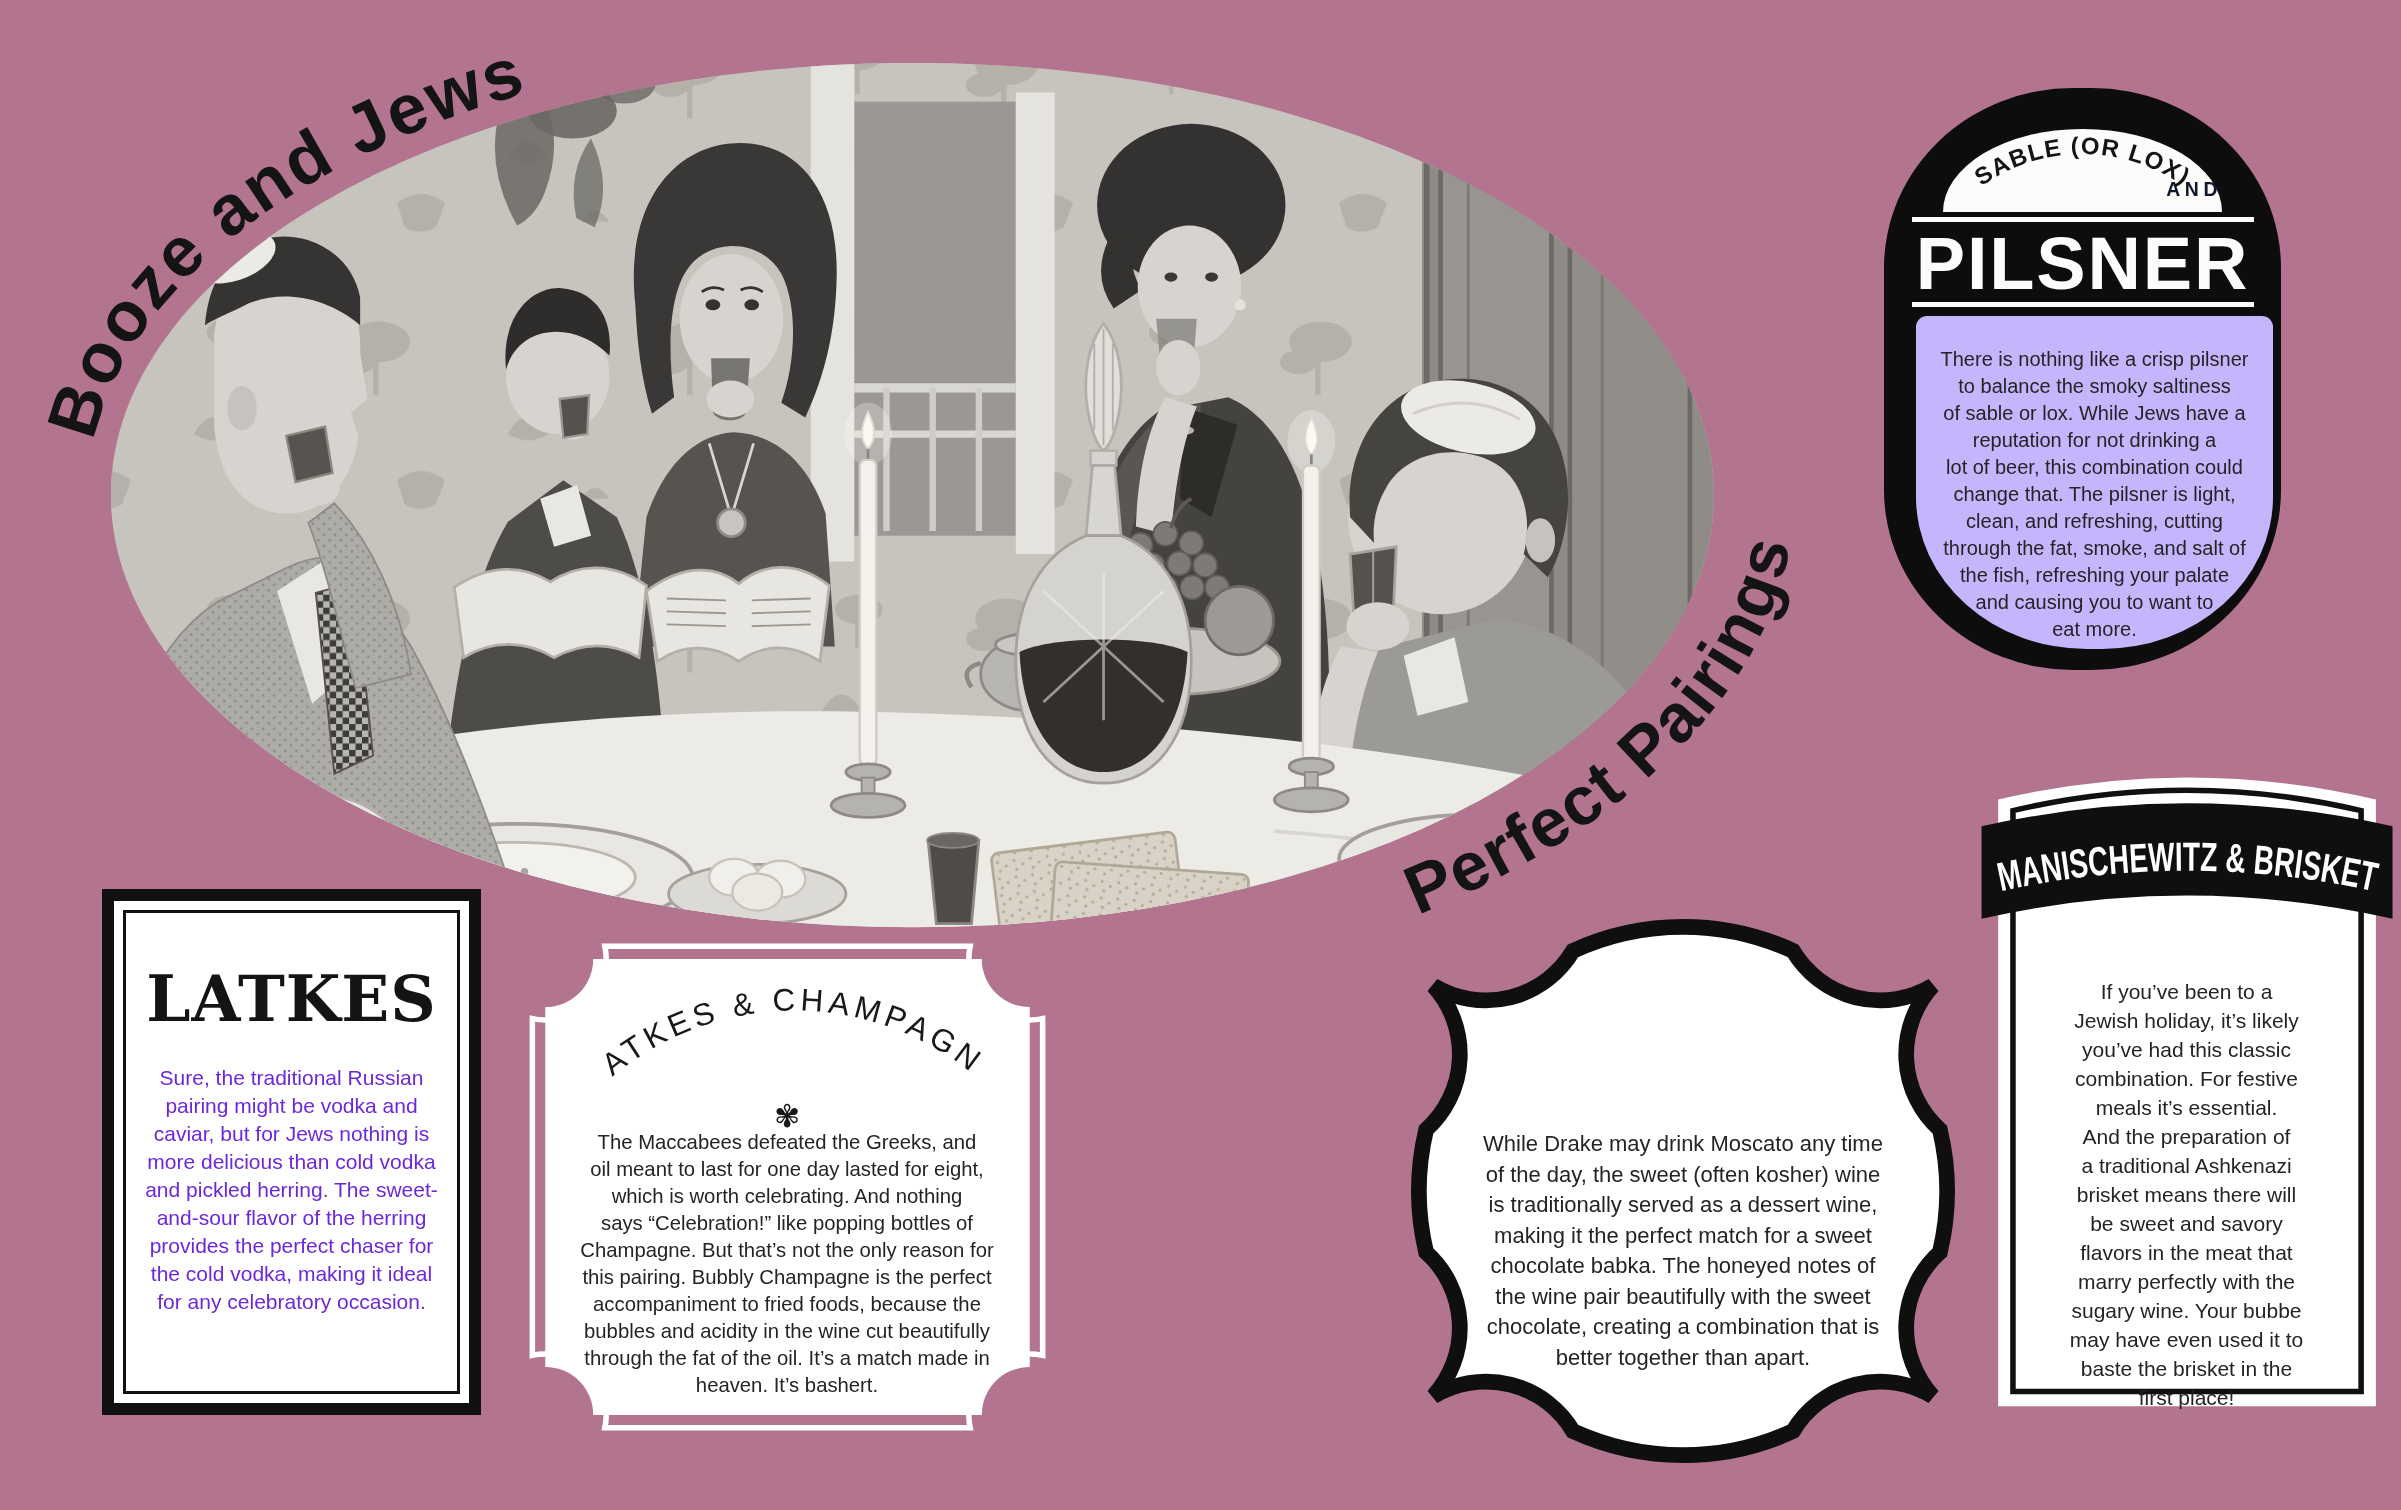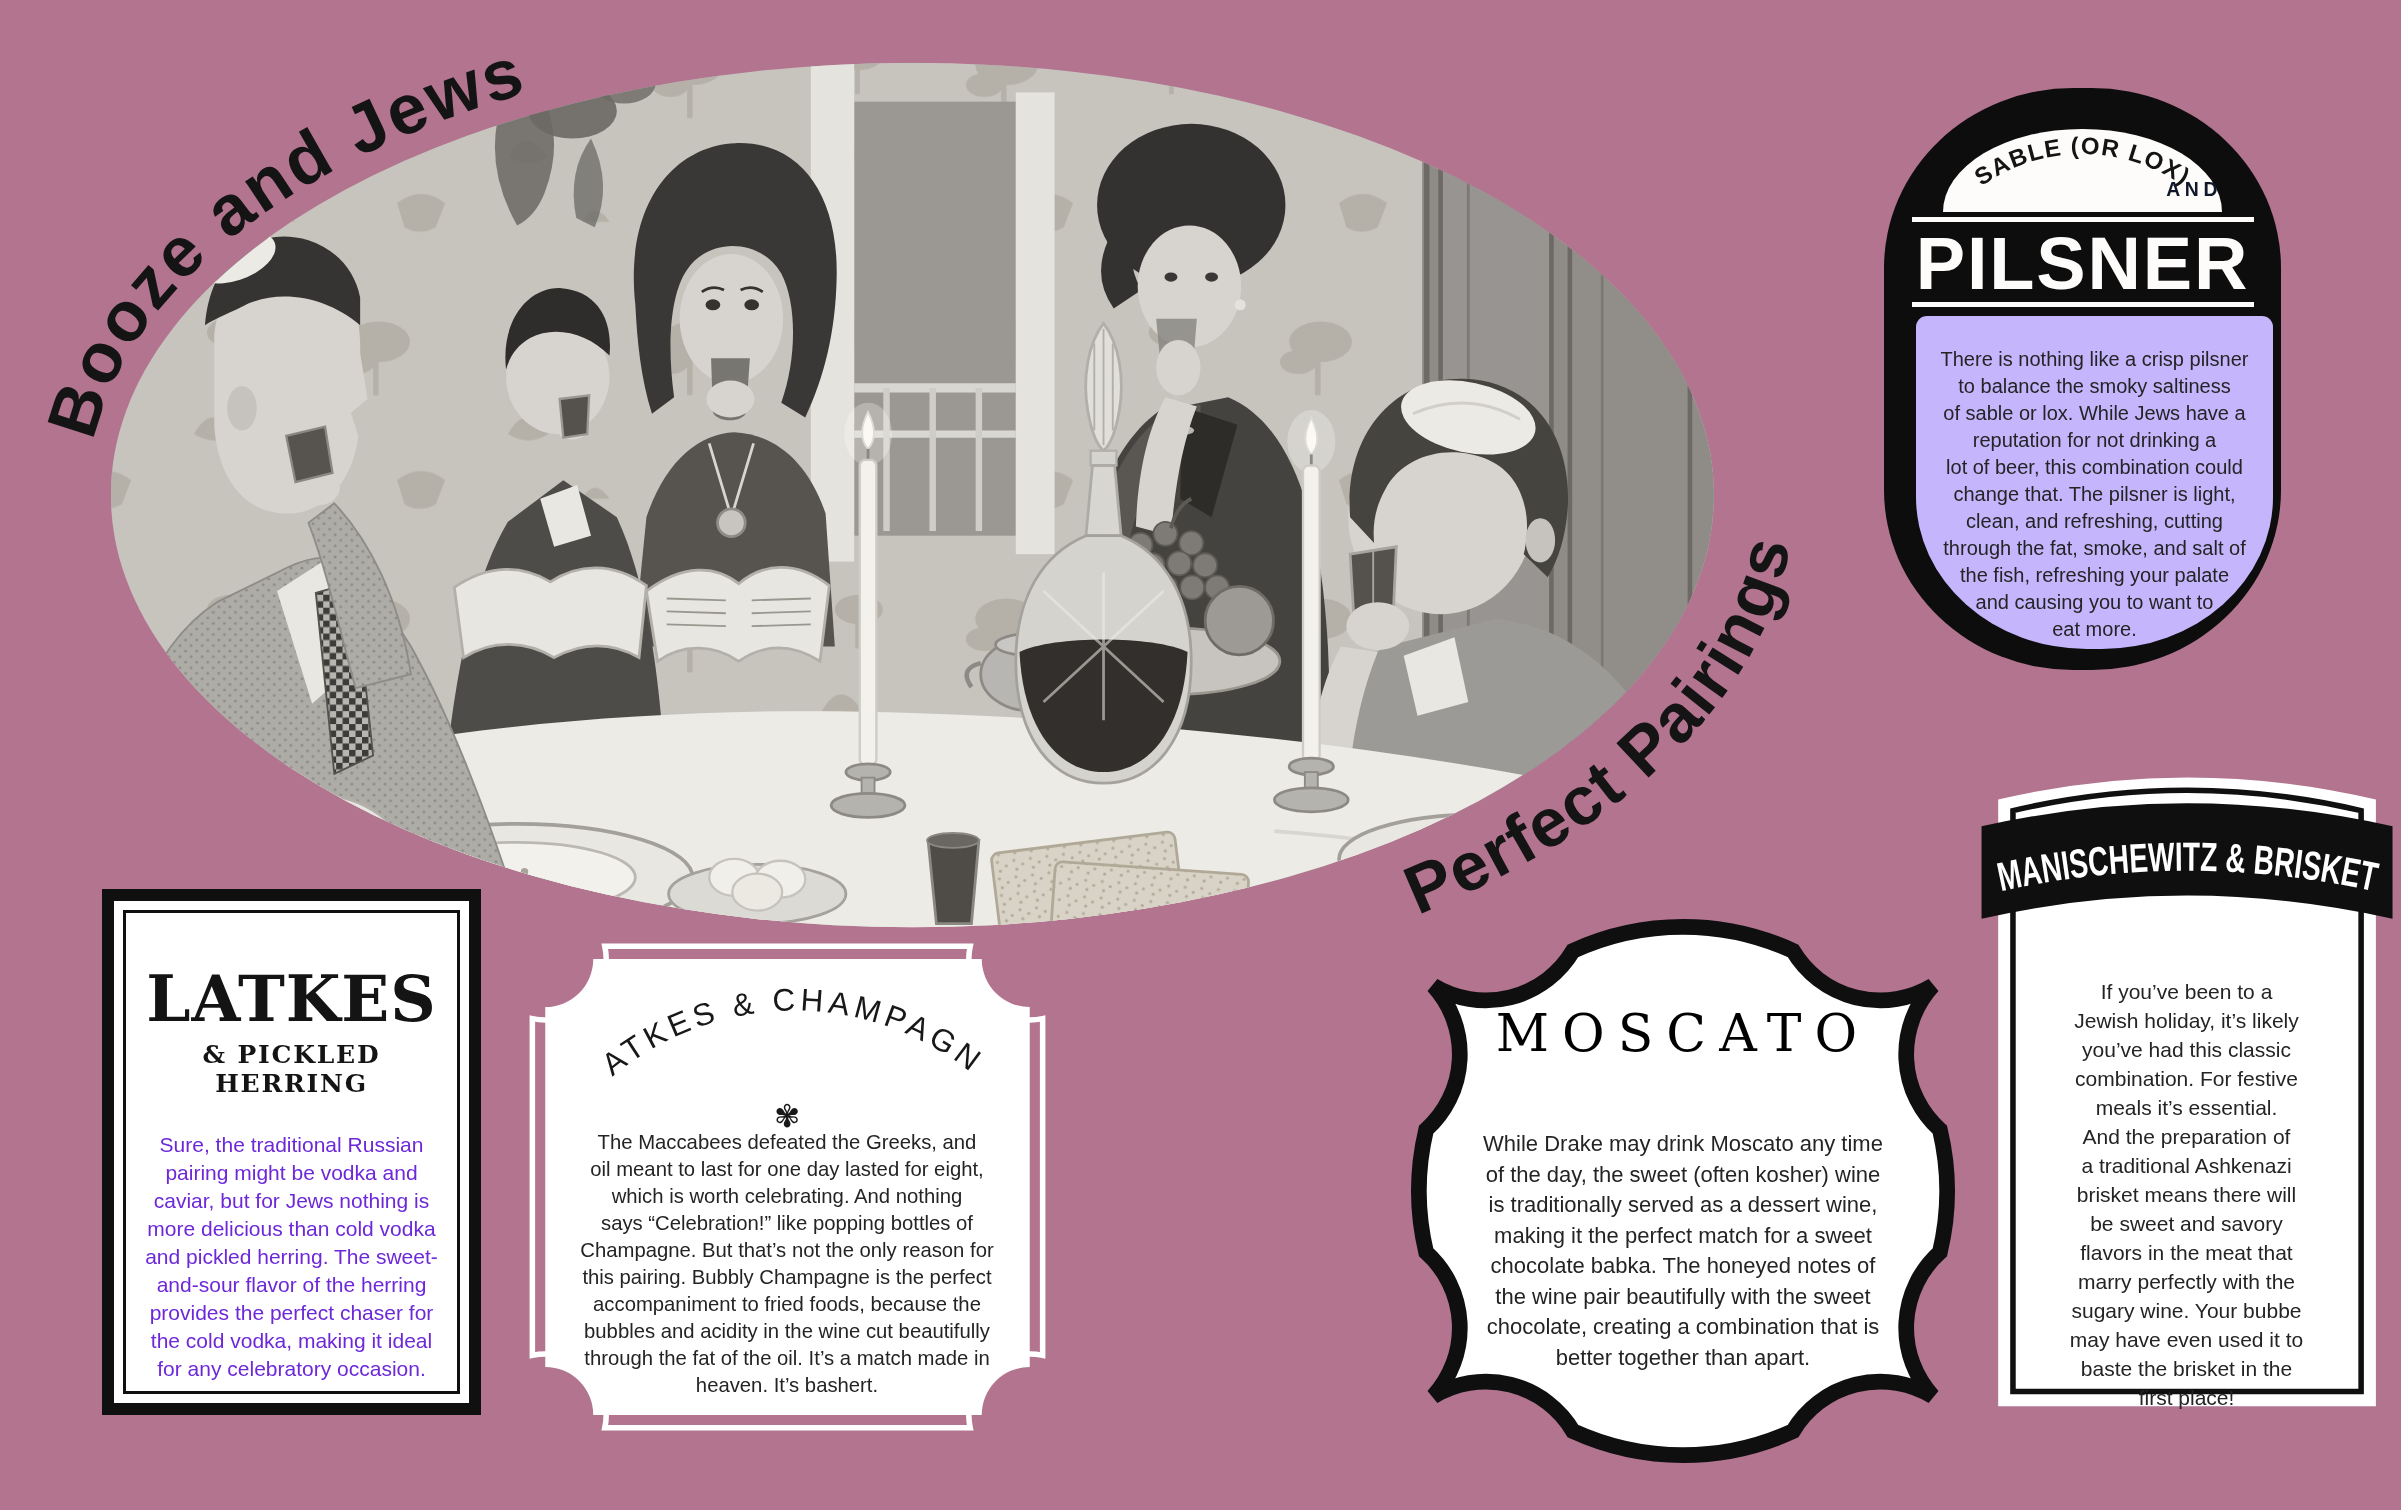--- a/index.html
+++ b/index.html
@@ -29,21 +29,21 @@
   .vodka .title{margin-top:55px;text-align:center;font-weight:bold;font-size:63px;letter-spacing:0.9px;color:#141414;line-height:1;}
   .vodka .sub{margin-top:9.2px;text-align:center;font-weight:bold;font-size:25px;letter-spacing:1.8px;color:#141414;}
   .vodka .txt{margin:33px auto 0;width:305px;text-align:center;font-size:21px;line-height:28px;color:#6d28d9;}
 
   
   .latkes-svg{left:522px;top:936px;}
   .latkes-body{left:565px;top:1129px;width:444px;text-align:center;font-size:20.3px;line-height:27px;color:#242424;}
 
   
   .moscato-svg{left:1393px;top:914px;}
-  .moscato-title{left:1443px;top:1003px;width:480px;text-align:center;font-size:52px;letter-spacing:13px;color:#000000;}
+  .moscato-title{left:1443px;top:1003px;width:480px;text-align:center;font-size:52px;letter-spacing:13px;color:#ffffff;}
   .moscato-sub{left:1443px;top:1064px;width:480px;text-align:center;font-weight:bold;font-size:22px;letter-spacing:8.3px;color:#ffffff;}
   .moscato-body{left:1452px;top:1129px;width:462px;text-align:center;font-size:22px;line-height:30.5px;color:#242424;}
 
   
   .manny-svg{left:1975px;top:746px;}
   .manny-body{left:2048px;top:977px;width:277px;text-align:center;font-size:21px;line-height:29px;color:#242424;}
 </style>
 </head>
 <body>
 
@@ -342,21 +342,20 @@
     <div class="big">PILSNER</div>
     <div class="rule" style="top:214px"></div>
     <div class="body">
       <div class="txt">There is nothing like a crisp pilsner<br>to balance the smoky saltiness<br>of sable or lox. While Jews have a<br>reputation for not drinking a<br>lot of beer, this combination could<br>change that. The pilsner is light,<br>clean, and refreshing, cutting<br>through the fat, smoke, and salt of<br>the fish, refreshing your palate<br>and causing you to want to<br>eat more.</div>
     </div>
   </div>
 
   <div class="abs vodka">
     <div class="inner">
       <div class="title serif">LATKES</div>
-      <div class="sub serif">&amp; PICKLED HERRING</div>
       <div class="txt">Sure, the traditional Russian<br>pairing might be vodka and<br>caviar, but for Jews nothing is<br>more delicious than cold vodka<br>and pickled herring. The sweet-<br>and-sour flavor of the herring<br>provides the perfect chaser for<br>the cold vodka, making it ideal<br>for any celebratory occasion.</div>
     </div>
   </div>
 
   <svg class="abs latkes-svg" width="531" height="502" viewBox="-25 -25 575 544">
     <path d="M52,0 H473 A52,52 0 0 0 525,52 V442 A52,52 0 0 0 473,494 H52 A52,52 0 0 0 0,442 V52 A52,52 0 0 0 52,0 Z" fill="#ffffff"></path>
     <path d="M64.5,-14 H460.5 A66,66 0 0 0 539,64.5 V429.5 A66,66 0 0 0 460.5,508 H64.5 A66,66 0 0 0 -14,429.5 V64.5 A66,66 0 0 0 64.5,-14 Z" fill="none" stroke="#ffffff" stroke-width="6"></path>
     <defs>
         <path id="tp-latkes" d="M68,132 A306,306 0 0 1 472,132" fill="none"></path>
       </defs>

